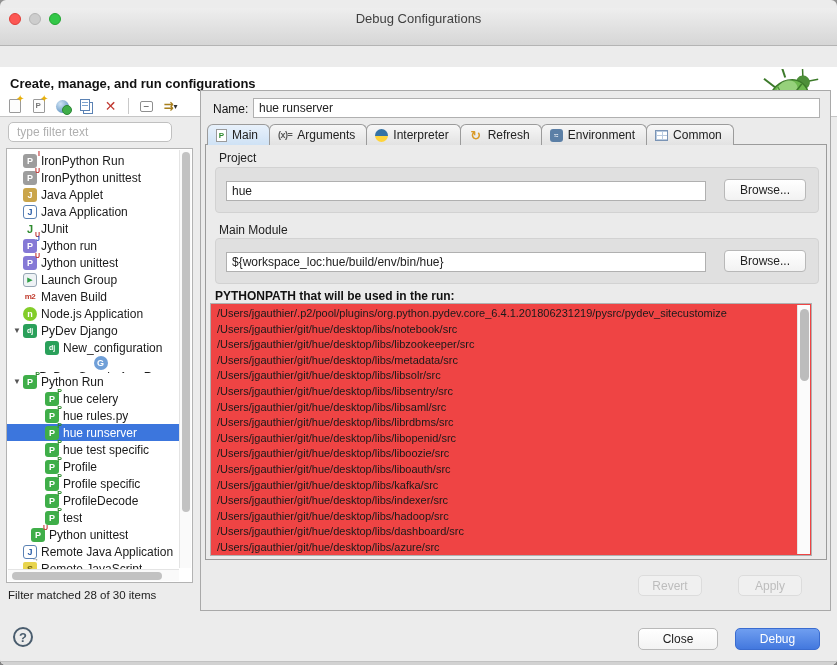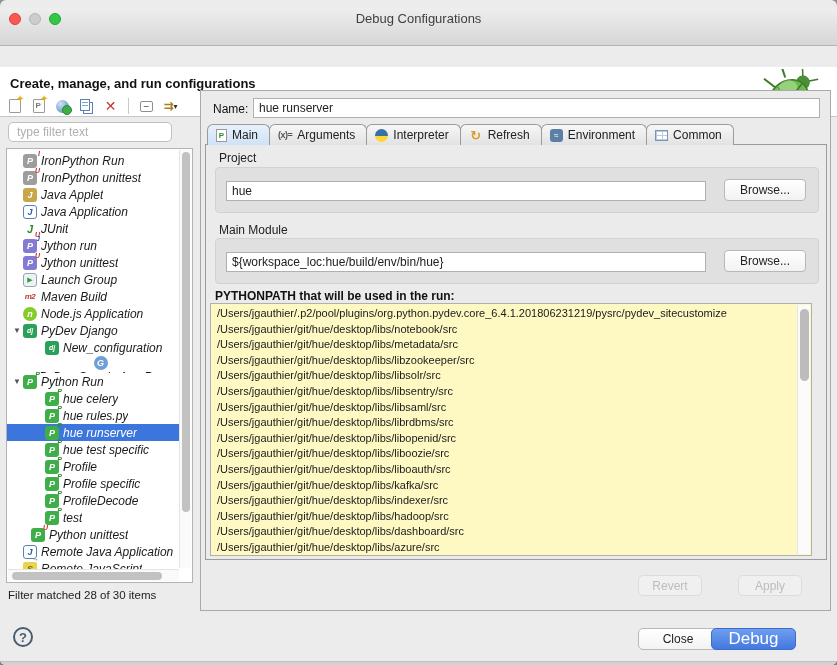--- a/index.html
+++ b/index.html
@@ -35,21 +35,21 @@
   .tb-x { color:#c13a32; font-size:14px; font-weight:bold; line-height:1; }
   .tb-collapse { width:13px; height:11px; background:#fff; border:1px solid #8f8f8f; border-radius:2px; display:flex; align-items:center; justify-content:center; font-size:10px; color:#444; }
   .tb-filter { color:#a87f1d; font-size:12px; font-weight:bold; letter-spacing:-1px; }
   .tb-caret { color:#333; font-size:8px; margin-left:1px; }
   .tb-sep { width:1px; height:16px; background:#c9c9c9; margin:0 2px; }
 
   .filterbox { position:absolute; left:8px; top:122px; width:164px; height:20px; border:1px solid #c0c0c0; border-radius:5px; background:#fff; font-size:12px; color:#333; padding:0 8px; font-family:inherit; }
   .filterbox::placeholder { color:#b0b0b0; }
 
   .tree { position:absolute; left:6px; top:148px; width:187px; height:435px; background:#ffffff; border:1px solid #b3b3b3; overflow:hidden; }
-  .tree-items { position:absolute; left:0; top:3px; right:2px;font-style:italic; }
+  .tree-items { position:absolute; left:0; top:3px; right:2px; }
   .tree-item { height:17px; display:flex; align-items:center; font-size:12px; color:#1a1a1a; white-space:nowrap; }
   .tree-item.sel { background:#3c76dd; color:#ffffff; }
   .expander { width:12px; text-align:center; font-size:8px; color:#555; flex:none; }
   .tlabel { margin-left:4px; overflow:hidden; }
 
   .tico { width:14px; height:14px; flex:none; display:inline-flex; align-items:center; justify-content:center; border-radius:3px; font-size:9px; font-weight:bold; position:relative; }
   .tico::after { position:absolute; top:-4px; right:-3px; font-size:7px; font-weight:bold; }
   .ic-ironpython-run-icon, .ic-ironpython-unittest-icon { background:#9d9d9d; color:#fff; }
   .ic-ironpython-run-icon::before, .ic-ironpython-unittest-icon::before { content:"P"; }
   .ic-ironpython-run-icon::after { content:"I"; color:#c03030; }
@@ -109,34 +109,34 @@
      background-size:6px 4px; }
 
   .tabbody { position:absolute; left:4px; top:53px; width:622px; height:416px; border:1px solid #9b9b9b; background:#ebebeb; }
 
   .group-label { position:absolute; left:13px; font-size:12px; color:#222; }
   .groupbox { position:absolute; left:9px; width:604px; height:46px; background:#e0e0e0; border-radius:4px; border:1px solid #d2d2d2; }
   .field { position:absolute; left:10px; top:13px; width:480px; height:20px; border:1px solid #b0b0b0; background:#fff; font-size:12px; color:#222; padding:0 5px; font-family:inherit; }
   .browse-btn { position:absolute; right:12px; top:11px; width:82px; height:22px; border:1px solid #b8b8b8; border-radius:4px; background:linear-gradient(#ffffff,#f2f2f2); font-size:12px; color:#222; font-family:inherit; }
 
   .pp-label { position:absolute; left:9px; top:144px; font-size:12px; font-weight:600; color:#111; }
-  .pplist { position:absolute; left:4px; top:158px; width:602px; height:253px; background:#fef9c3; border:1px solid #b0b0b0; overflow:hidden; }
+  .pplist { position:absolute; left:4px; top:158px; width:602px; height:253px; background:#ef4444; border:1px solid #b0b0b0; overflow:hidden; }
   .pp-rows { position:absolute; left:0; top:2px; right:15px; }
   .pp-row { font-size:11px; color:#1a1a1a; line-height:15.6px; padding-left:6px; white-space:nowrap; overflow:hidden; }
   .pp-vscroll { position:absolute; right:1px; top:1px; bottom:1px; width:13px; background:#fbfbfb; border-left:1px solid #e6e6e6; }
   .pp-vthumb { position:absolute; left:2px; top:4px; width:9px; height:72px; border-radius:5px; background:#bcbcbc; }
 
   .rp-buttons { position:absolute; right:28px; bottom:14px; display:flex; gap:36px; }
   .dis-btn { width:64px; height:21px; border:1px solid #dcdcdc; border-radius:5px; background:#f0f0f0; color:#bdbdbd; font-size:12px; font-family:inherit; }
 
   
   .footer { position:absolute; left:0; top:612px; width:837px; height:53px; background:#ececec; }
   .help-btn { position:absolute; left:13px; top:15px; width:20px; height:20px; border-radius:50%; border:2px solid #4a5d6e; color:#4a5d6e; font-size:13px; font-weight:bold; display:flex; align-items:center; justify-content:center; background:transparent; font-family:inherit; }
   .close-btn { position:absolute; left:638px; top:16px; width:80px; height:22px; border:1px solid #b9b9b9; border-radius:5px; background:linear-gradient(#ffffff,#f3f3f3); font-size:12px; color:#222; font-family:inherit; }
-  .debug-btn { position:absolute; left:711px; top:16px; width:85px; height:22px; border:1px solid #3a6cd0; border-radius:5px; background:linear-gradient(#6f9ef0,#4378de); font-size:17px; color:#fff; font-family:inherit; }
+  .debug-btn { position:absolute; left:735px; top:16px; width:85px; height:22px; border:1px solid #3a6cd0; border-radius:5px; background:linear-gradient(#6f9ef0,#4378de); font-size:12px; color:#fff; font-family:inherit; }
   .bottom-edge { position:absolute; left:0; bottom:0; width:837px; height:4px; background:#d2d2d2; border-top:1px solid #c2c2c2; }
 </style>
 </head>
 <body>
 
 <div class="window">
 
   <div class="titlebar">
     <div class="lights">
       <span class="light red"></span>
@@ -377,22 +377,22 @@
       <div class="groupbox" style="top:93px;">
         <input class="field" value="${workspace_loc:hue/build/env/bin/hue}" style="">
         <button class="browse-btn">Browse...</button>
       </div>
 
       <span class="pp-label">PYTHONPATH that will be used in the run:</span>
       <div class="pplist">
         <div class="pp-rows" id="pp-mount">
             <div class="pp-row">/Users/jgauthier/.p2/pool/plugins/org.python.pydev.core_6.4.1.201806231219/pysrc/pydev_sitecustomize</div>
             <div class="pp-row">/Users/jgauthier/git/hue/desktop/libs/notebook/src</div>
+            <div class="pp-row">/Users/jgauthier/git/hue/desktop/libs/libzookeeper/src</div>
             <div class="pp-row">/Users/jgauthier/git/hue/desktop/libs/metadata/src</div>
-            <div class="pp-row">/Users/jgauthier/git/hue/desktop/libs/libzookeeper/src</div>
             <div class="pp-row">/Users/jgauthier/git/hue/desktop/libs/libsolr/src</div>
             <div class="pp-row">/Users/jgauthier/git/hue/desktop/libs/libsentry/src</div>
             <div class="pp-row">/Users/jgauthier/git/hue/desktop/libs/libsaml/src</div>
             <div class="pp-row">/Users/jgauthier/git/hue/desktop/libs/librdbms/src</div>
             <div class="pp-row">/Users/jgauthier/git/hue/desktop/libs/libopenid/src</div>
             <div class="pp-row">/Users/jgauthier/git/hue/desktop/libs/liboozie/src</div>
             <div class="pp-row">/Users/jgauthier/git/hue/desktop/libs/liboauth/src</div>
             <div class="pp-row">/Users/jgauthier/git/hue/desktop/libs/kafka/src</div>
             <div class="pp-row">/Users/jgauthier/git/hue/desktop/libs/indexer/src</div>
             <div class="pp-row">/Users/jgauthier/git/hue/desktop/libs/hadoop/src</div>

